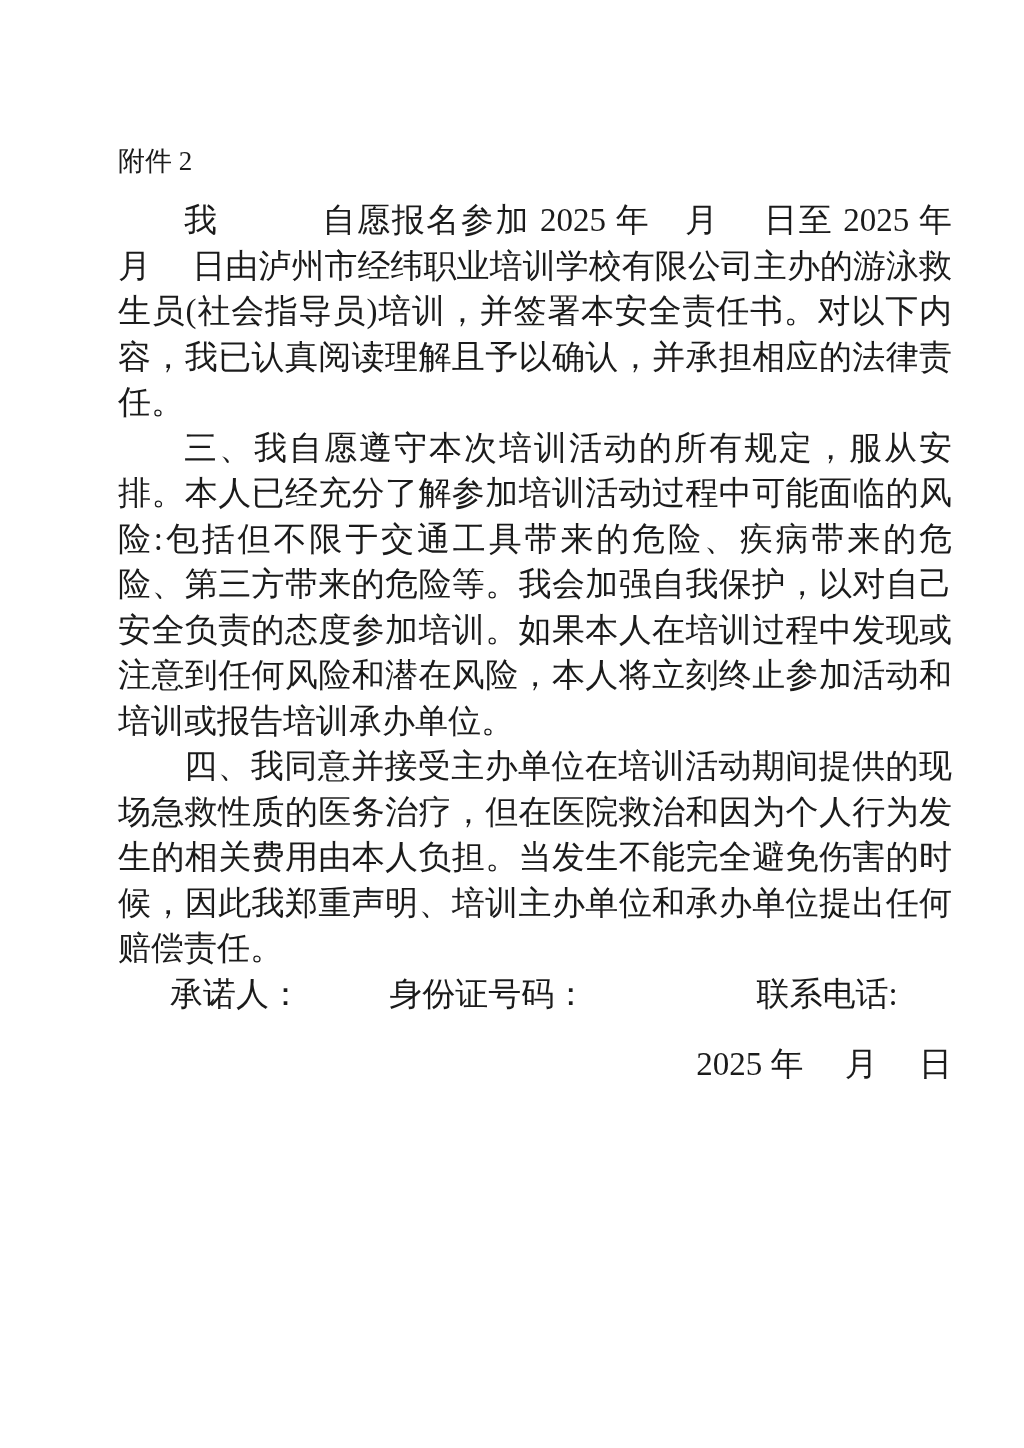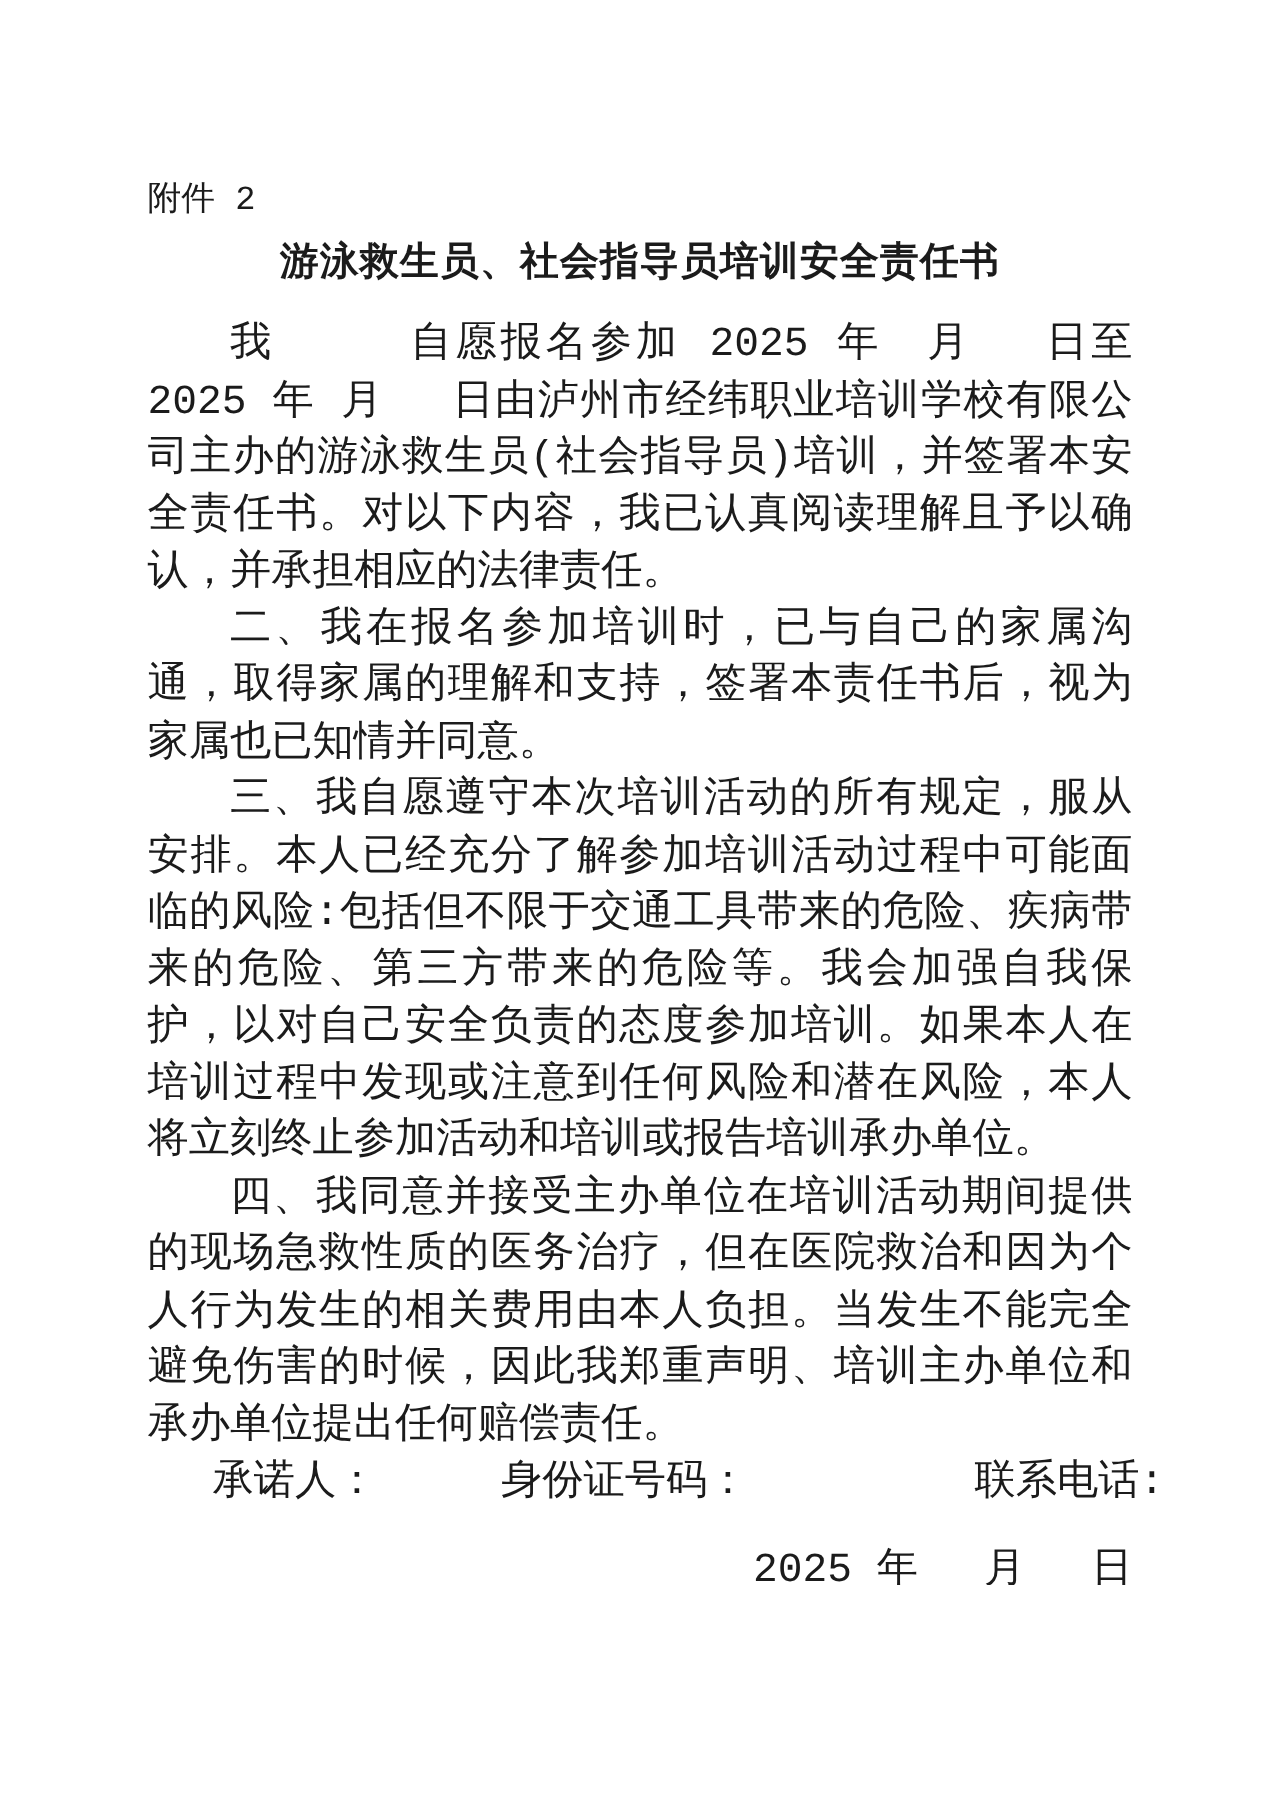--- a/index.html
+++ b/index.html
@@ -10,24 +10,23 @@
     width: 1024px;
     height: 1448px;
     background: #ffffff;
     color: #1b1b1b;
     font-family: "Liberation Serif", "DejaVu Serif", serif;
   }
   .page {
     box-sizing: border-box;
     width: 1024px;
     height: 1268px;
-    padding: 146px 118px 0 118px;
+    padding: 146px 72px 0 118px;
     background: #ffffff;
     overflow: hidden;
-    font-family: Liberation Mono, monospace;
   }
   .attachment {
     font-size: 27px;
     line-height: 30px;
     text-align: left;
   }
   .title {
     margin: 17px 0 0 0;
     font-size: 31px;
     line-height: 38px;
@@ -62,27 +61,25 @@
     white-space: nowrap;
     margin-top: 25px;
   }
 </style>
 </head>
 <body>
 
 <div class="page">
   <div class="attachment">附件 2</div>
 
-  <h1 class="title">游泳救生员、社会指导员培训安全责任书</h1>
 
   <div class="body-text">
     <p class="para">我　　　自愿报名参加 2025 年　月　 日至 2025 年 月　 日由泸州市经纬职业培训学校有限公司主办的游泳救生员(社会指导员)培训，并签署本安全责任书。对以下内容，我已认真阅读理解且予以确认，并承担相应的法律责任。</p>
 
 
-    <p class="para">二、我在报名参加培训时，已与自己的家属沟通，取得家属的理解和支持，签署本责任书后，视为家属也已知情并同意。</p>
 
     <p class="para">三、我自愿遵守本次培训活动的所有规定，服从安排。本人已经充分了解参加培训活动过程中可能面临的风险:包括但不限于交通工具带来的危险、疾病带来的危险、第三方带来的危险等。我会加强自我保护，以对自己安全负责的态度参加培训。如果本人在培训过程中发现或注意到任何风险和潜在风险，本人将立刻终止参加活动和培训或报告培训承办单位。</p>
 
     <p class="para">四、我同意并接受主办单位在培训活动期间提供的现场急救性质的医务治疗，但在医院救治和因为个人行为发生的相关费用由本人负担。当发生不能完全避免伤害的时候，因此我郑重声明、培训主办单位和承办单位提出任何赔偿责任。</p>
 
 
     <div class="sigline">
       <span class="sig1">承诺人：</span>
       <span class="sig2">身份证号码：</span>
       <span class="sig3">联系电话:</span>

